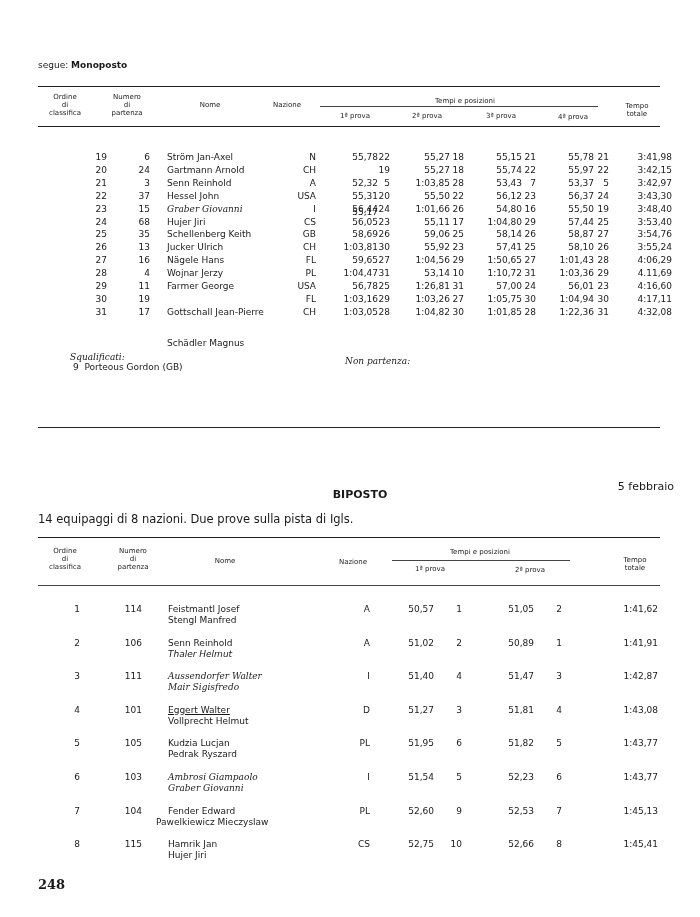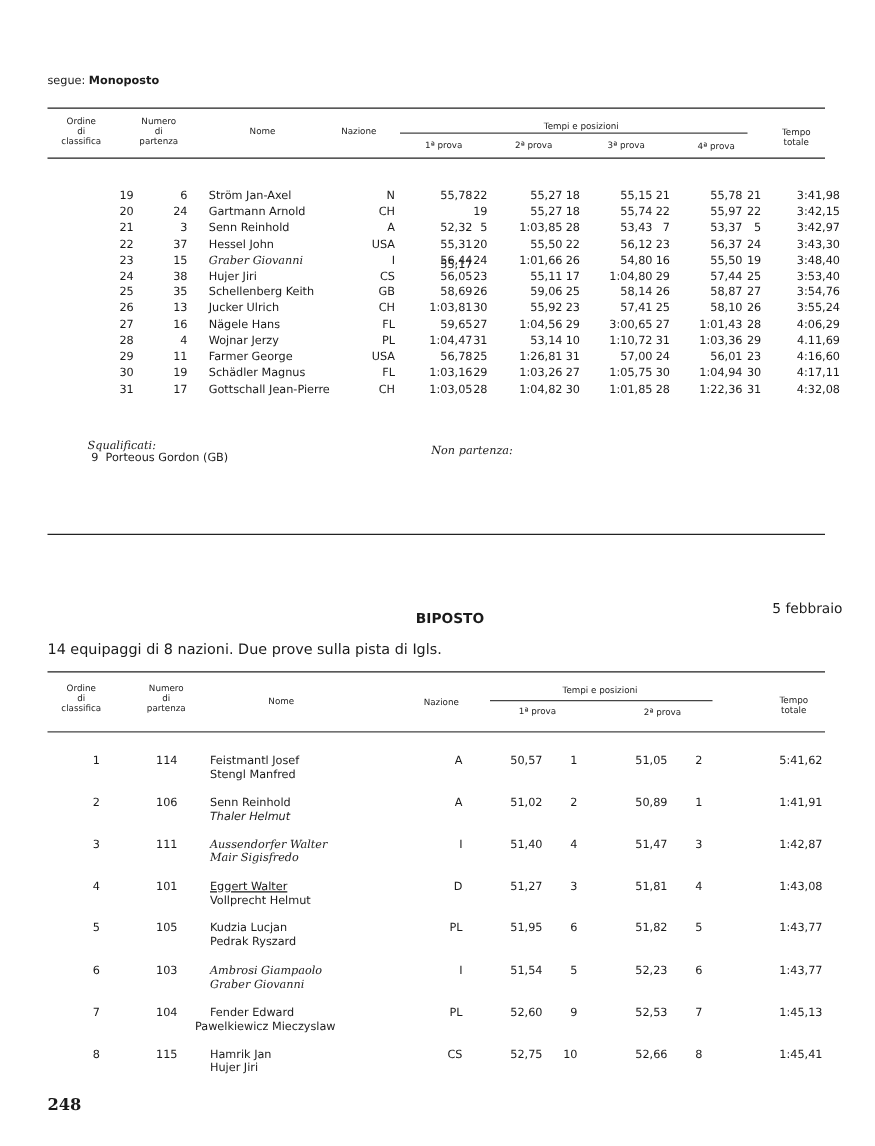--- a/index.html
+++ b/index.html
@@ -134,21 +134,21 @@
       <span class="r" style="left: 386px; width: 52px;">1:01,66</span>
       <span class="r" style="left: 438px; width: 14px;">26</span>
       <span class="r" style="left: 458px; width: 52px;">54,80</span>
       <span class="r" style="left: 510px; width: 14px;">16</span>
       <span class="r" style="left: 530px; width: 52px;">55,50</span>
       <span class="r" style="left: 583px; width: 14px;">19</span>
       <span class="r" style="left: 610px; width: 50px;">3:48,40</span>
     </div>
     <div class="row" style="top: 215.5px;">
       <span class="r" style="left: 40px; width: 55px;">24</span>
-      <span class="r" style="left: 100px; width: 38px;">38</span>
+      <span class="r" style="left: 100px; width: 38px;">68</span>
       <span style="left: 155px; width: 130px;">Hujer Jiri</span>
       <span class="r" style="left: 270px; width: 34px;">CS</span>
       <span class="r" style="left: 316px; width: 50px;">56,05</span>
       <span class="r" style="left: 366px; width: 12px;">23</span>
       <span class="r" style="left: 386px; width: 52px;">55,11</span>
       <span class="r" style="left: 438px; width: 14px;">17</span>
       <span class="r" style="left: 458px; width: 52px;">1:04,80</span>
       <span class="r" style="left: 510px; width: 14px;">29</span>
       <span class="r" style="left: 530px; width: 52px;">57,44</span>
       <span class="r" style="left: 583px; width: 14px;">25</span>
@@ -186,21 +186,21 @@
     </div>
     <div class="row" style="top: 254.2px;">
       <span class="r" style="left: 40px; width: 55px;">27</span>
       <span class="r" style="left: 100px; width: 38px;">16</span>
       <span style="left: 155px; width: 130px;">Nägele Hans</span>
       <span class="r" style="left: 270px; width: 34px;">FL</span>
       <span class="r" style="left: 316px; width: 50px;">59,65</span>
       <span class="r" style="left: 366px; width: 12px;">27</span>
       <span class="r" style="left: 386px; width: 52px;">1:04,56</span>
       <span class="r" style="left: 438px; width: 14px;">29</span>
-      <span class="r" style="left: 458px; width: 52px;">3:00,65</span>
+      <span class="r" style="left: 458px; width: 52px;">1:50,65</span>
       <span class="r" style="left: 510px; width: 14px;">27</span>
       <span class="r" style="left: 530px; width: 52px;">1:01,43</span>
       <span class="r" style="left: 583px; width: 14px;">28</span>
       <span class="r" style="left: 610px; width: 50px;">4:06,29</span>
     </div>
     <div class="row" style="top: 267.1px;">
       <span class="r" style="left: 40px; width: 55px;">28</span>
       <span class="r" style="left: 100px; width: 38px;">4</span>
       <span style="left: 155px; width: 130px;">Wojnar Jerzy</span>
       <span class="r" style="left: 270px; width: 34px;">PL</span>
@@ -225,21 +225,21 @@
       <span class="r" style="left: 438px; width: 14px;">31</span>
       <span class="r" style="left: 458px; width: 52px;">57,00</span>
       <span class="r" style="left: 510px; width: 14px;">24</span>
       <span class="r" style="left: 530px; width: 52px;">56,01</span>
       <span class="r" style="left: 583px; width: 14px;">23</span>
       <span class="r" style="left: 610px; width: 50px;">4:16,60</span>
     </div>
     <div class="row" style="top: 292.9px;">
       <span class="r" style="left: 40px; width: 55px;">30</span>
       <span class="r" style="left: 100px; width: 38px;">19</span>
-      <span style="left: 155px; width: 130px;">Schädler Magnus</span>
+      <span style="left: 155px; width: 130px; margin-top: 44px;">Schädler Magnus</span>
       <span class="r" style="left: 270px; width: 34px;">FL</span>
       <span class="r" style="left: 316px; width: 50px;">1:03,16</span>
       <span class="r" style="left: 366px; width: 12px;">29</span>
       <span class="r" style="left: 386px; width: 52px;">1:03,26</span>
       <span class="r" style="left: 438px; width: 14px;">27</span>
       <span class="r" style="left: 458px; width: 52px;">1:05,75</span>
       <span class="r" style="left: 510px; width: 14px;">30</span>
       <span class="r" style="left: 530px; width: 52px;">1:04,94</span>
       <span class="r" style="left: 583px; width: 14px;">30</span>
       <span class="r" style="left: 610px; width: 50px;">4:17,11</span>
@@ -304,21 +304,21 @@
 <div class="rule thin" style="left:38px; width:622px; top:585px;"></div>
 
 <div id="bi-rows">
     <div class="brow" style="top: 604px; height: 24px;">
       <span class="r" style="left: 40px; width: 40px;">1</span>
       <span class="r" style="left: 100px; width: 42px;">114</span>
       <span class="r" style="left: 400px; width: 34px;">50,57</span>
       <span class="r" style="left: 448px; width: 14px;">1</span>
       <span class="r" style="left: 500px; width: 34px;">51,05</span>
       <span class="r" style="left: 548px; width: 14px;">2</span>
-      <span class="r" style="left: 606px; width: 52px;">5:41,62</span>
+      <span class="r" style="left: 606px; width: 52px;">1:41,62</span>
       <span class="r" style="left: 330px; width: 40px;">A</span>
       <span style="left: 168px; top: 0px;">Feistmantl Josef</span>
       <span style="left: 168px; top: 11px;">Stengl Manfred</span>
     </div>
     <div class="brow" style="top: 637.6px; height: 24px;">
       <span class="r" style="left: 40px; width: 40px;">2</span>
       <span class="r" style="left: 100px; width: 42px;">106</span>
       <span class="r" style="left: 400px; width: 34px;">51,02</span>
       <span class="r" style="left: 448px; width: 14px;">2</span>
       <span class="r" style="left: 500px; width: 34px;">50,89</span>

